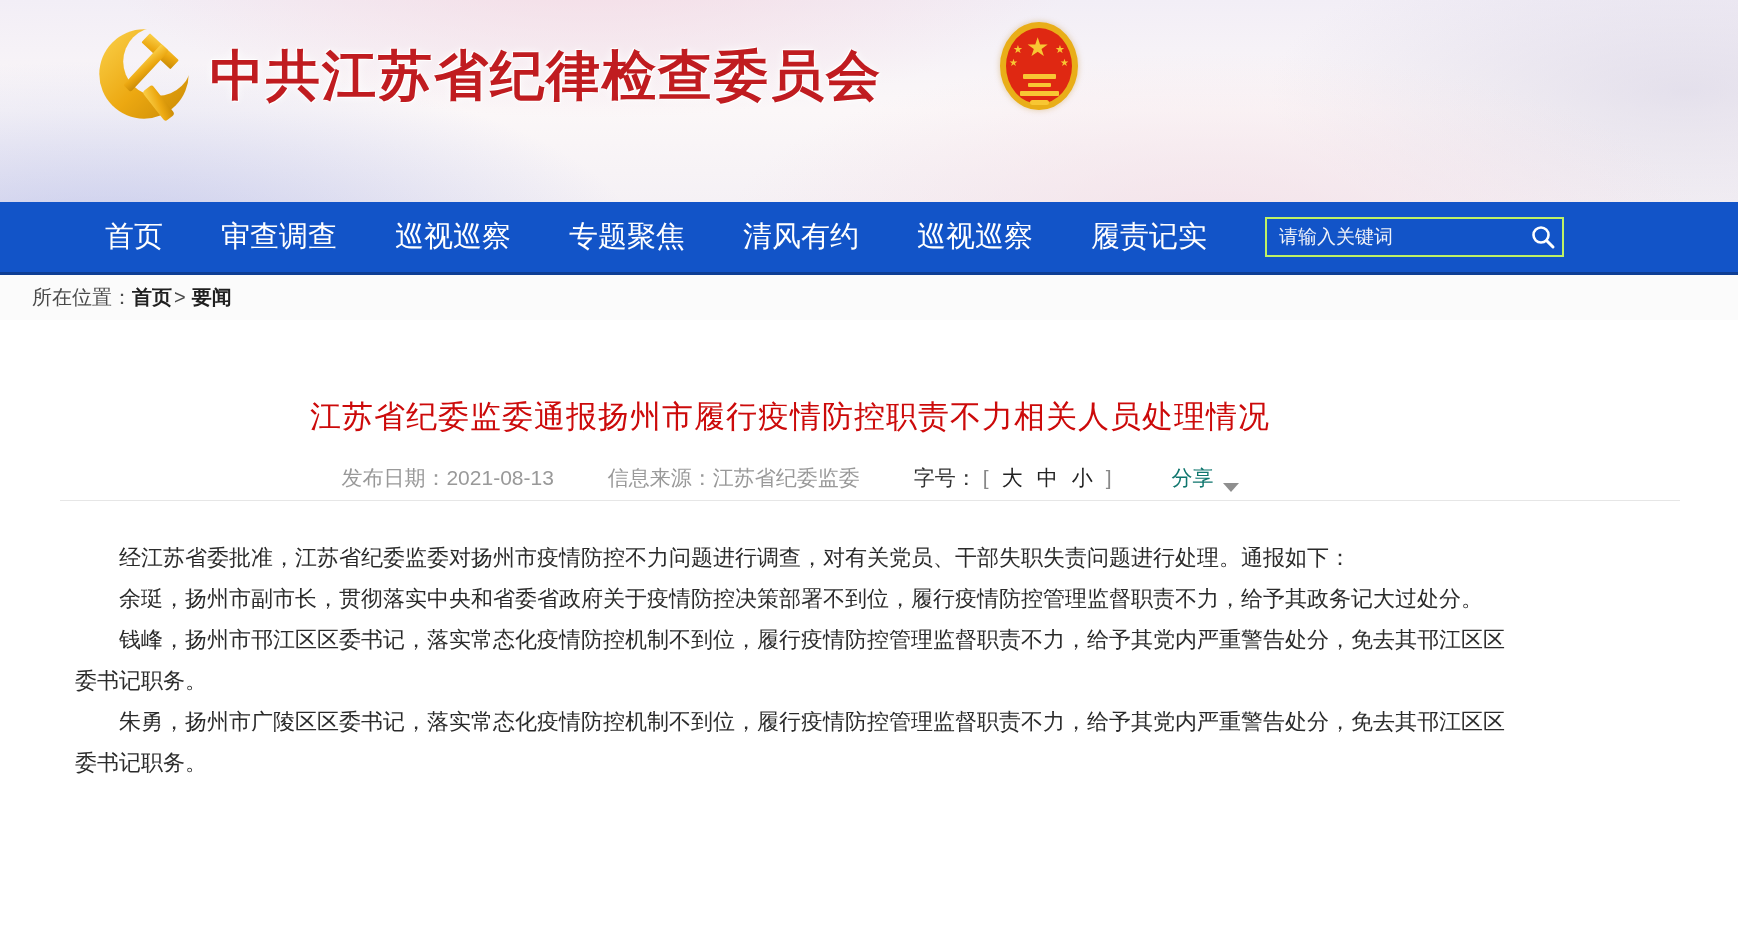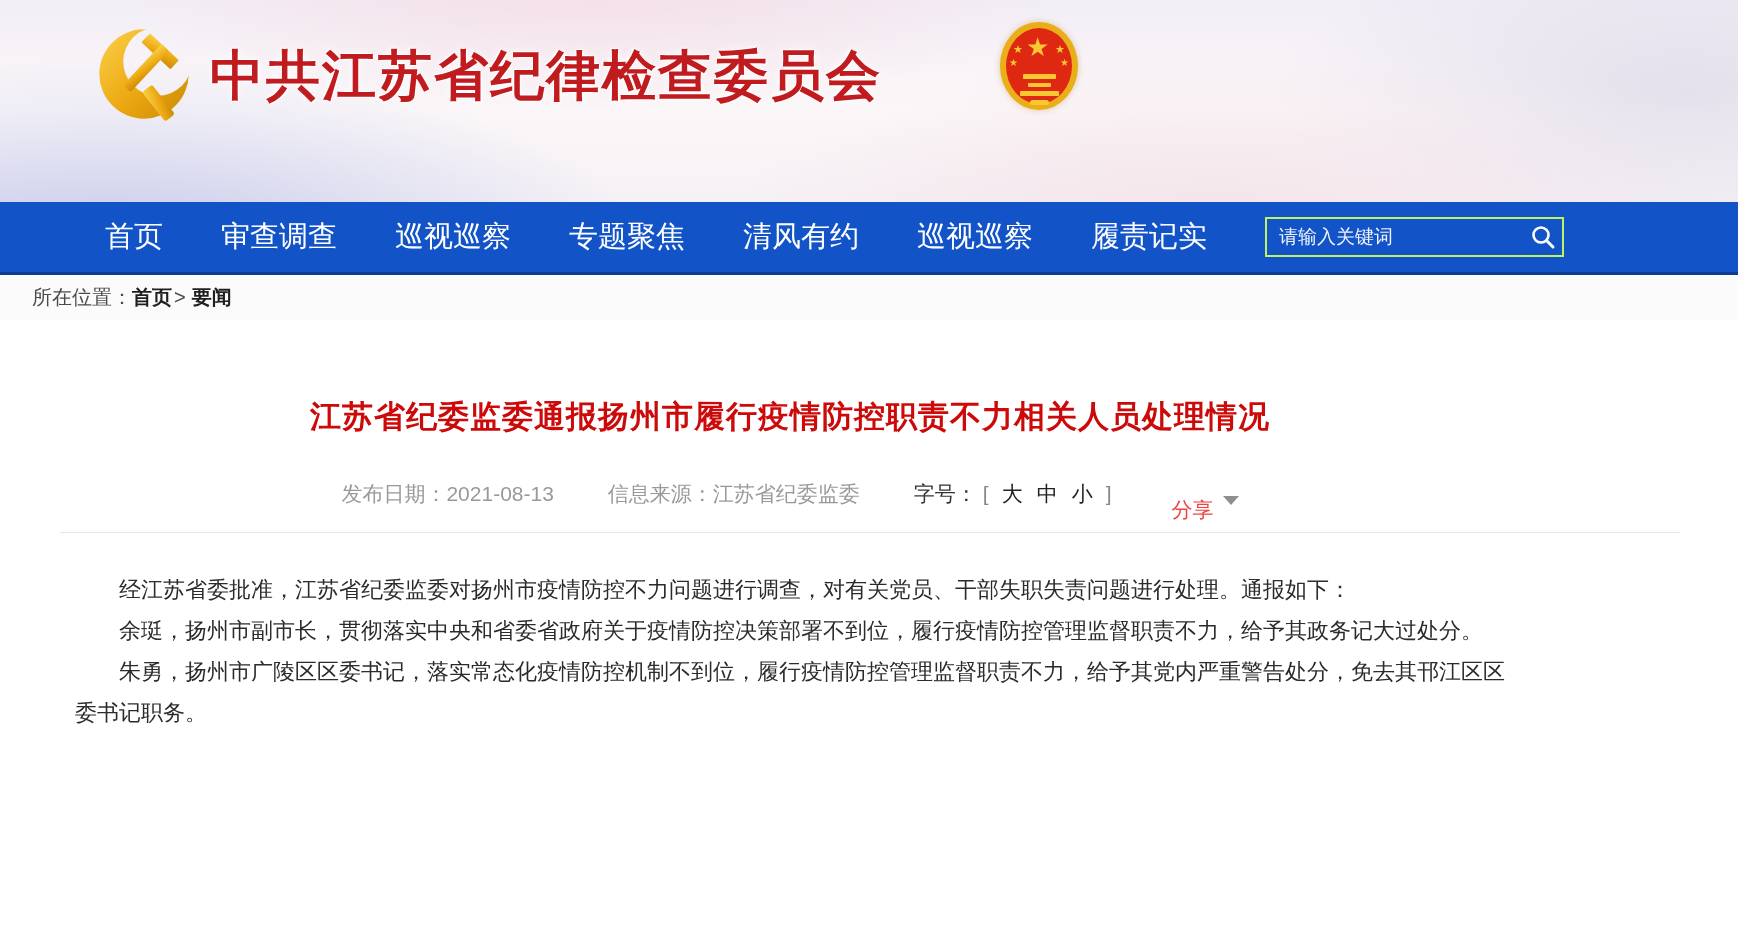--- a/index.html
+++ b/index.html
@@ -75,31 +75,31 @@
   .crumbbar { height: 45px; background: #fbfbfb; display: flex; align-items: center; padding-left: 32px; }
   .crumb-label { font-size: 20px; color: #4a4a4a; }
   .crumb-link { font-size: 20px; color: #1f1f1f; font-weight: bold; cursor: pointer; }
   .crumb-sep { font-size: 20px; color: #4a4a4a; margin: 0 6px 0 2px; }
 
   
   .article { background: #ffffff; }
   .article-inner { margin-left: 75px; width: 1430px; }
   .article-title {
     margin-top: 76px; text-align: center;
-    font-size: 31px; font-weight: bold; color: #cc0a0a; letter-spacing: 1px;
+    font-size: 31px; font-weight: normal; color: #cc0a0a; letter-spacing: 1px;
   }
   .meta {
     margin-top: 26px; display: flex; justify-content: center; align-items: center;
     font-size: 21px; color: #999999; column-gap: 54px;
   }
   .meta-group { display: flex; align-items: center; white-space: nowrap; }
   .meta .dark { color: #333333; }
   .meta .bracket { color: #888888; margin: 0 6px; }
   .fontsize-opt { color: #222222; margin: 0 7px; cursor: pointer; }
-  .share { color: #ef4444; cursor: pointer; display: flex; align-items: flex-start; margin-top: 32px; }
+  .share { color: #0f766e; cursor: pointer; display: flex; align-items: flex-end; }
   .caret-down {
     width: 0; height: 0; margin-left: 9px;
     border-left: 8px solid transparent; border-right: 8px solid transparent;
     border-top: 9px solid #8f8f8f;
   }
   .divider { margin: 8px 0 0 -15px; width: 1620px; border-top: 1px solid #e6e6e6; }
   .body-text { margin-top: 36px; }
   .body-text p {
     margin: 0; text-indent: 2em; font-size: 22px; line-height: 41px;
     color: #2b2b2b; text-align: justify;
@@ -203,18 +203,19 @@
           <span>分享</span>
           <span class="caret-down"></span>
         </span>
       </div>
 
       <div class="divider"></div>
 
       <div class="body-text">
         <p>经江苏省委批准，江苏省纪委监委对扬州市疫情防控不力问题进行调查，对有关党员、干部失职失责问题进行处理。通报如下：</p>
         <p>余珽，扬州市副市长，贯彻落实中央和省委省政府关于疫情防控决策部署不到位，履行疫情防控管理监督职责不力，给予其政务记大过处分。</p>
+        <p>钱峰，扬州市邗江区区委书记，落实常态化疫情防控机制不到位，履行疫情防控管理监督职责不力，给予其党内严重警告处分，免去其邗江区区委书记职务。</p>
         <p>朱勇，扬州市广陵区区委书记，落实常态化疫情防控机制不到位，履行疫情防控管理监督职责不力，给予其党内严重警告处分，免去其邗江区区委书记职务。</p>
       </div>
     </div>
   </main>
 
 </div>
 
 </body></html>

